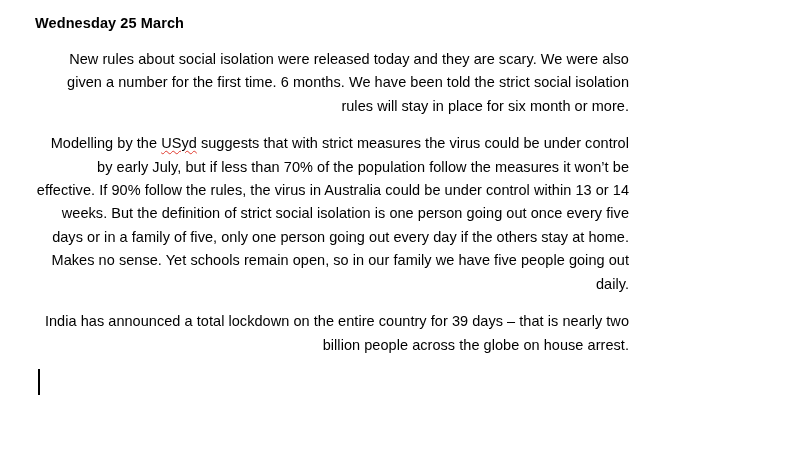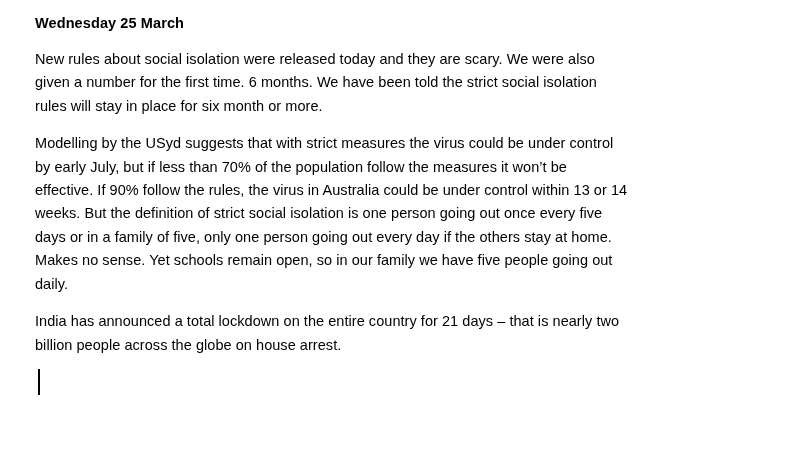--- a/index.html
+++ b/index.html
@@ -26,27 +26,28 @@
     font-size: 14.5px;
     font-weight: bold;
     line-height: 1.35;
     margin: 0 0 14px 0;
     letter-spacing: 0.1px;
   }
   .para {
     font-size: 14.5px;
     line-height: 1.62;
     margin: 0 0 14px 0;
-    text-align: left;
+    text-align: right;
     letter-spacing: 0.05px;
   }
   .para:last-of-type {
     margin-bottom: 0;
   }
   .spell-error {
+    text-decoration: underline;
     text-decoration-style: wavy;
     text-decoration-color: #e03a2f;
     text-decoration-thickness: 1px;
     text-underline-offset: 2px;
   }
   .underline {
     text-decoration-thickness: 1px;
     text-underline-offset: 2px;
   }
   .caret-line {
@@ -64,18 +65,18 @@
   }
 </style>
 </head>
 <body>
 
 <div class="page">
   <h1 class="doc-title">Wednesday 25 March</h1>
   <div id="paragraphs">
       <p class="para">New rules about social isolation were released today and they are scary. We were also given a number for the first time. 6 months. We have been told the strict social isolation rules will stay in place for six month or more.</p>
       <p class="para">Modelling by the <span class="spell-error">USyd</span> suggests that with strict measures the virus could be under control by early July, but if less than 70% of the population follow the measures it won’t be effective. If 90% follow the rules, the virus in Australia could be under control within 13 or 14 weeks. But the definition of strict social isolation is <span class="underline">one</span> person going out <span class="underline">once every five days</span> or in a family of five, only one person going out every day if the others stay at home. Makes no sense. Yet schools remain open, so in our family we have five people going out daily.</p>
-      <p class="para">India has announced a total lockdown on the entire country for 21 days – that is nearly two billion people across the globe on house arrest.</p>
+      <p class="para">India has announced a total lockdown on the entire country for 39 days – that is nearly two billion people across the globe on house arrest.</p>
     </div>
   <div class="caret-line">
     <div class="caret"></div>
   </div>
 </div>
 
 </body></html>

